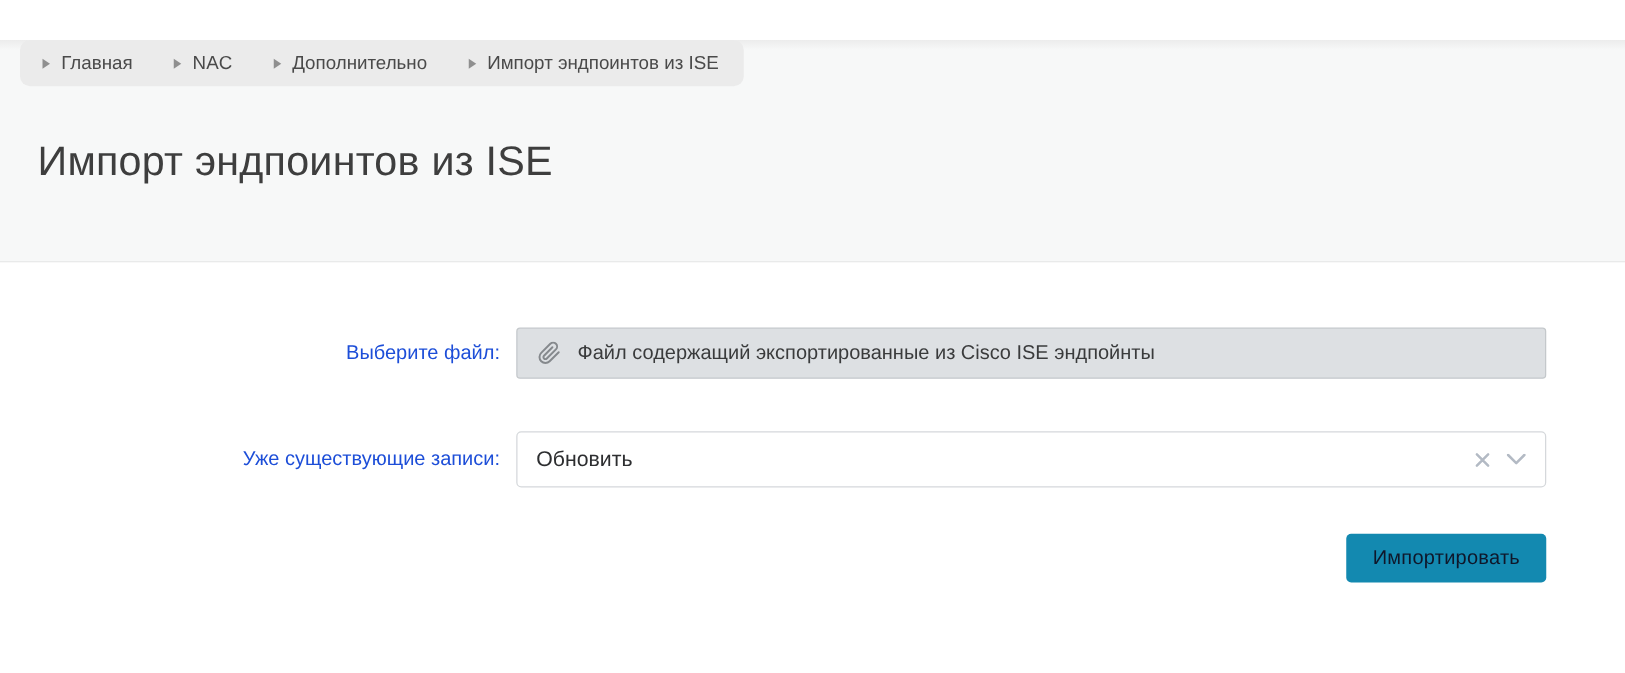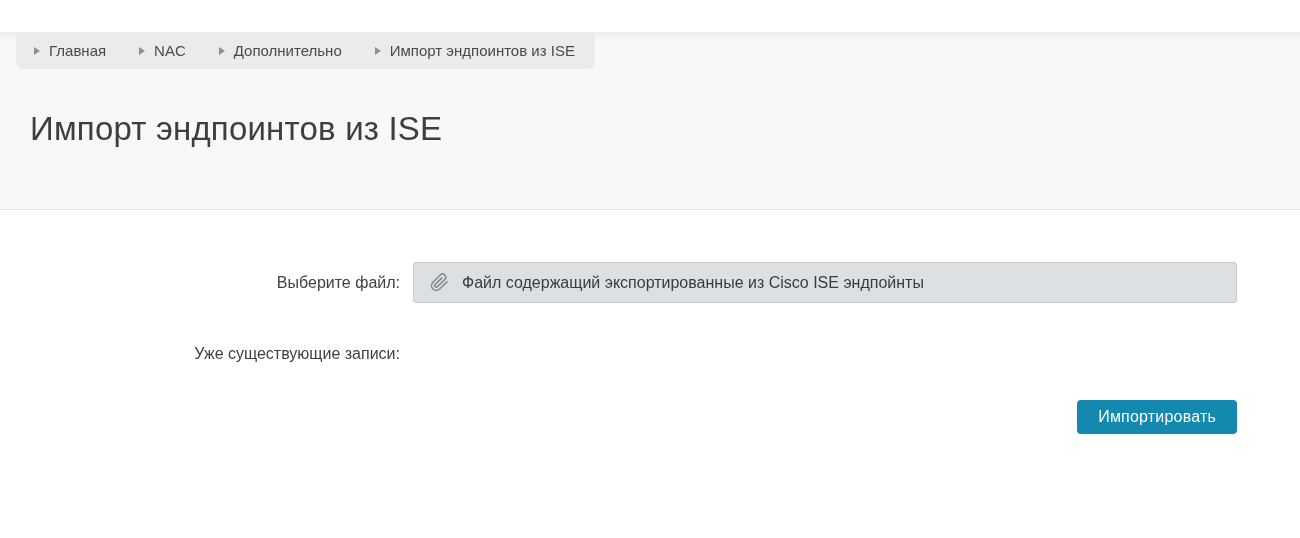--- a/index.html
+++ b/index.html
@@ -52,21 +52,21 @@
   }
 
   
   .content { padding-top: 52px; background: #ffffff; }
   .form-row { display: flex; align-items: center; }
   .form-label {
     width: 413px;
     padding-right: 13px;
     text-align: right;
     font-size: 16px;
-    color: #404040;
+    color: #1d4ed8;
     flex: none;
   }
 
   .file-input {
     width: 824px;
     height: 41px;
     background: #dde0e3;
     border: 1px solid #c4c8cb;
     border-radius: 3px;
     display: flex;
@@ -97,24 +97,24 @@
   .select-value { flex: 1 1 auto; }
   .select-clear { display: inline-flex; margin-right: 12px; cursor: pointer; }
   .select-chevron { display: inline-flex; cursor: pointer; }
 
   .actions-row {
     width: 1237px;
     display: flex;
     justify-content: flex-end;
   }
   .import-button {
-    height: 34px;
+    height: 39px;
     padding: 0 21px;
     background: #1389b0;
-    color: #ffffff;
+    color: #0f172a;
     font-size: 16px;
     font-family: "Liberation Sans", "DejaVu Sans", sans-serif;
     border: none;
     border-radius: 4px;
     cursor: pointer;
     letter-spacing: 0.2px;
   }
 </style>
 </head>
 <body>
@@ -150,19 +150,32 @@
         <svg width="19" height="19" viewBox="0 0 24 24" fill="none" stroke="#85898d" stroke-width="2" stroke-linecap="round" stroke-linejoin="round">
           <path d="M21.44 11.05l-9.19 9.19a6 6 0 0 1-8.49-8.49l9.19-9.19a4 4 0 0 1 5.66 5.66l-9.2 9.19a2 2 0 0 1-2.83-2.83l8.49-8.48"></path>
         </svg>
       </span>
       <span>Файл содержащий экспортированные из Cisco ISE эндпойнты</span>
     </div>
   </div>
 
   <div class="form-row row-select">
     <label class="form-label">Уже существующие записи:</label>
+    <div class="select-box">
+      <span class="select-value">Обновить</span>
+      <span class="select-clear">
+        <svg width="14" height="14" viewBox="0 0 14 14">
+          <path d="M2.5 2.5l9 9M11.5 2.5l-9 9" stroke="#b3bac4" stroke-width="2" stroke-linecap="round"></path>
+        </svg>
+      </span>
+      <span class="select-chevron">
+        <svg width="16" height="9" viewBox="0 0 16 9">
+          <path d="M1.5 1l6.5 6.5L14.5 1" fill="none" stroke="#b3bac4" stroke-width="2" stroke-linecap="round" stroke-linejoin="round"></path>
+        </svg>
+      </span>
+    </div>
   </div>
 
   <div class="form-row actions-row">
     <button class="import-button">Импортировать</button>
   </div>
 
 </main>
 
 </body></html>

